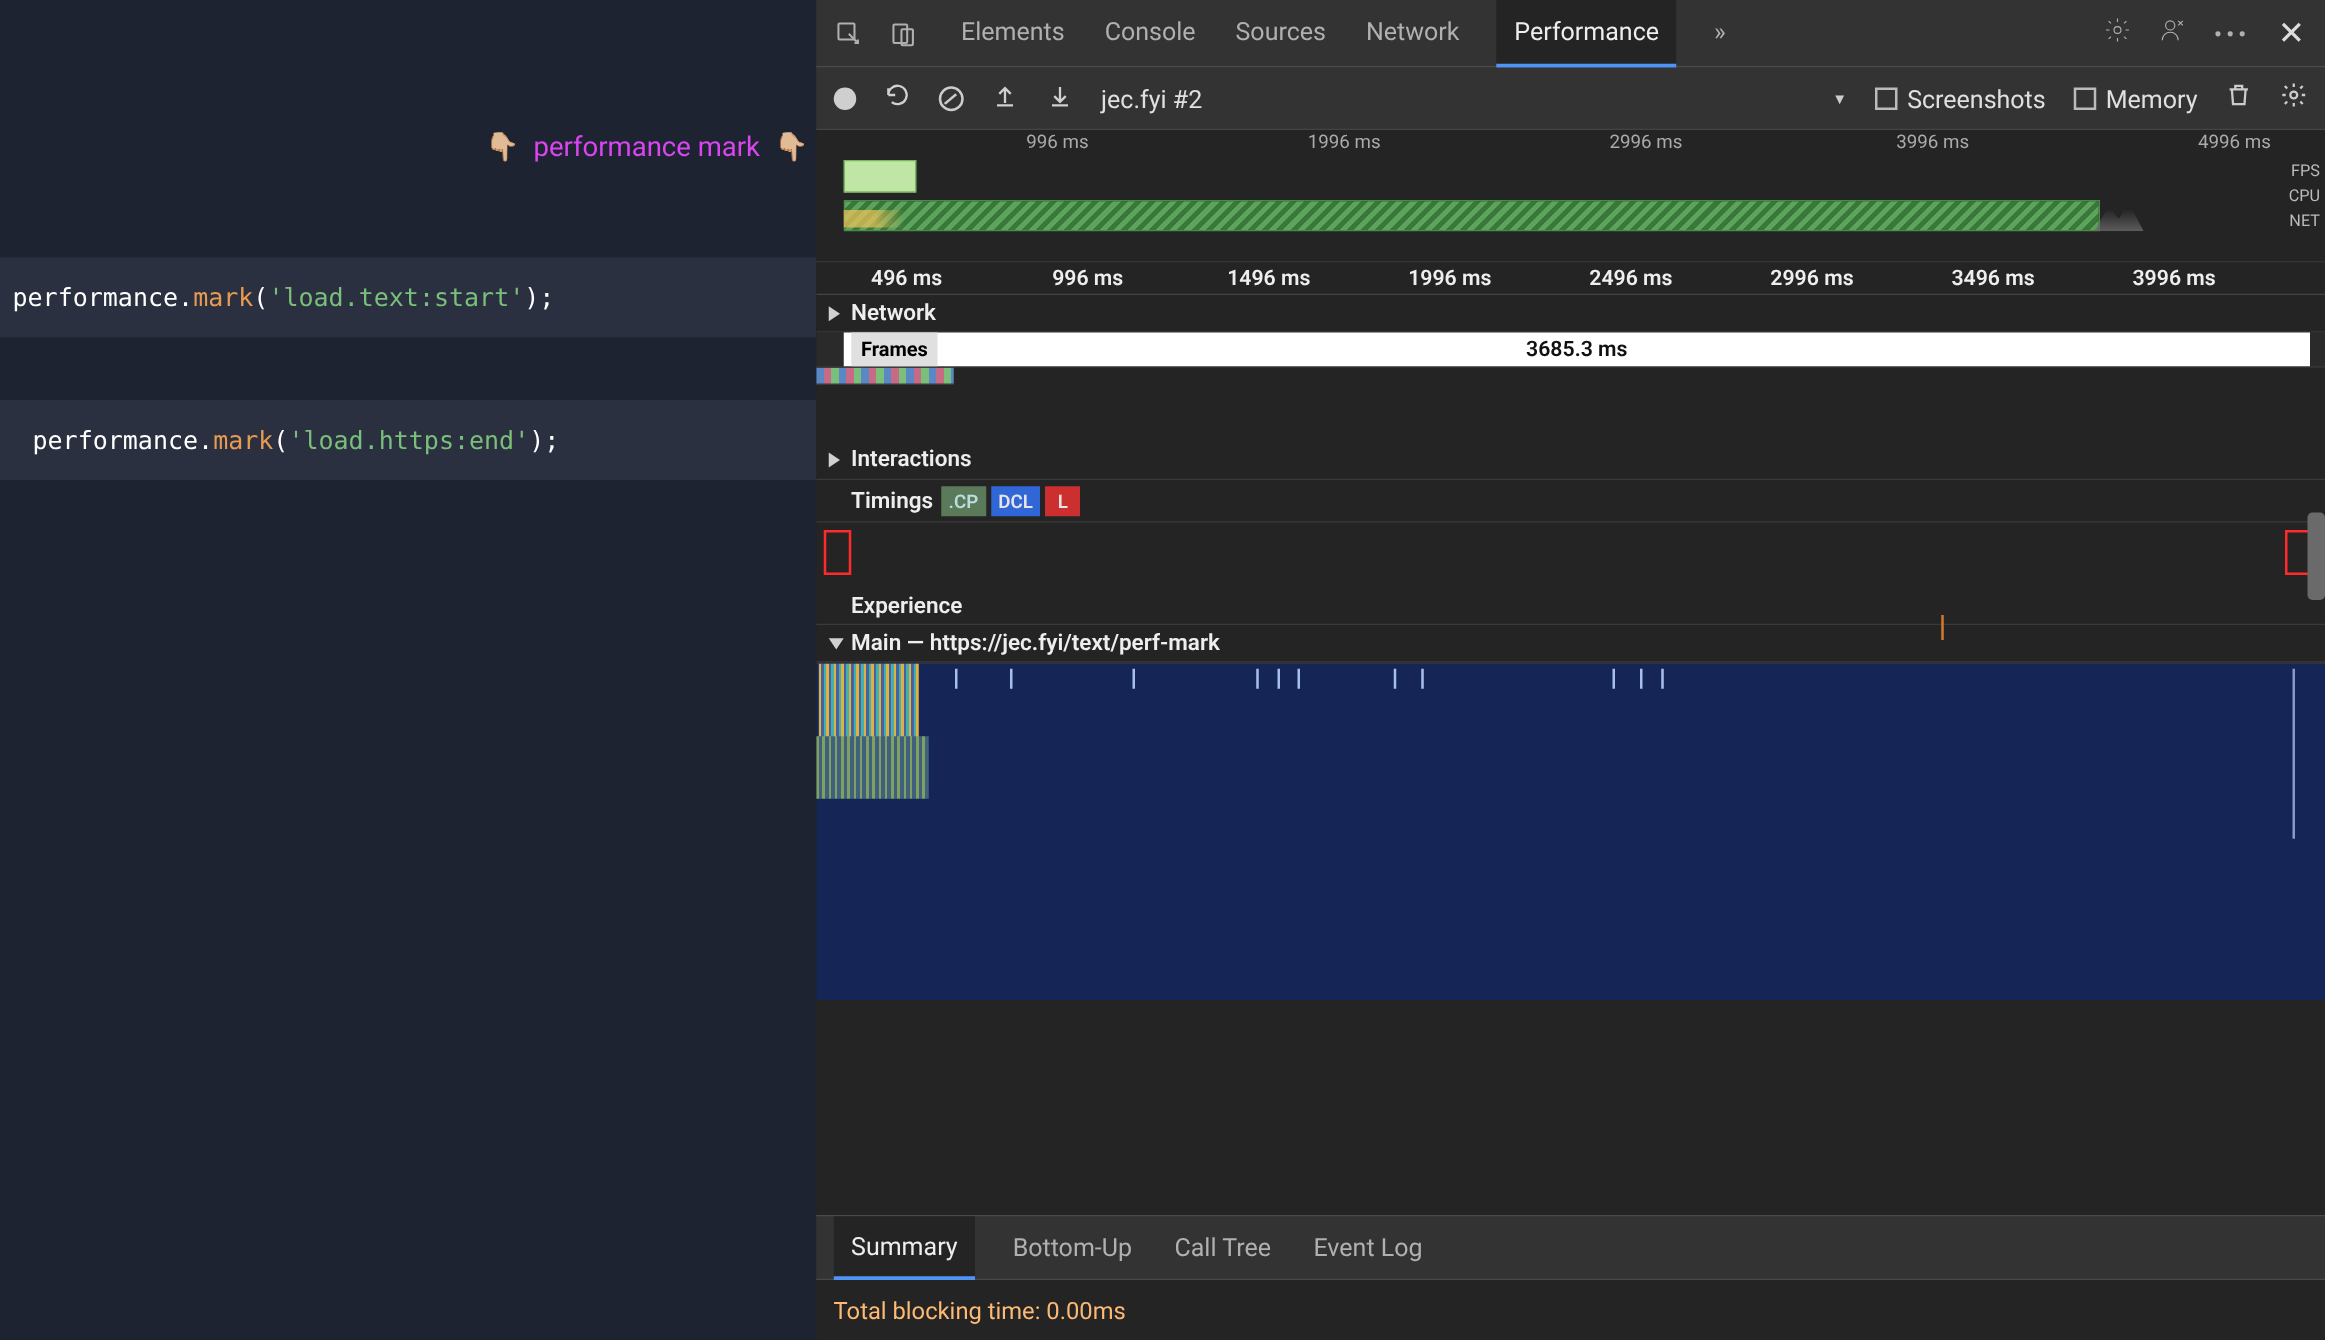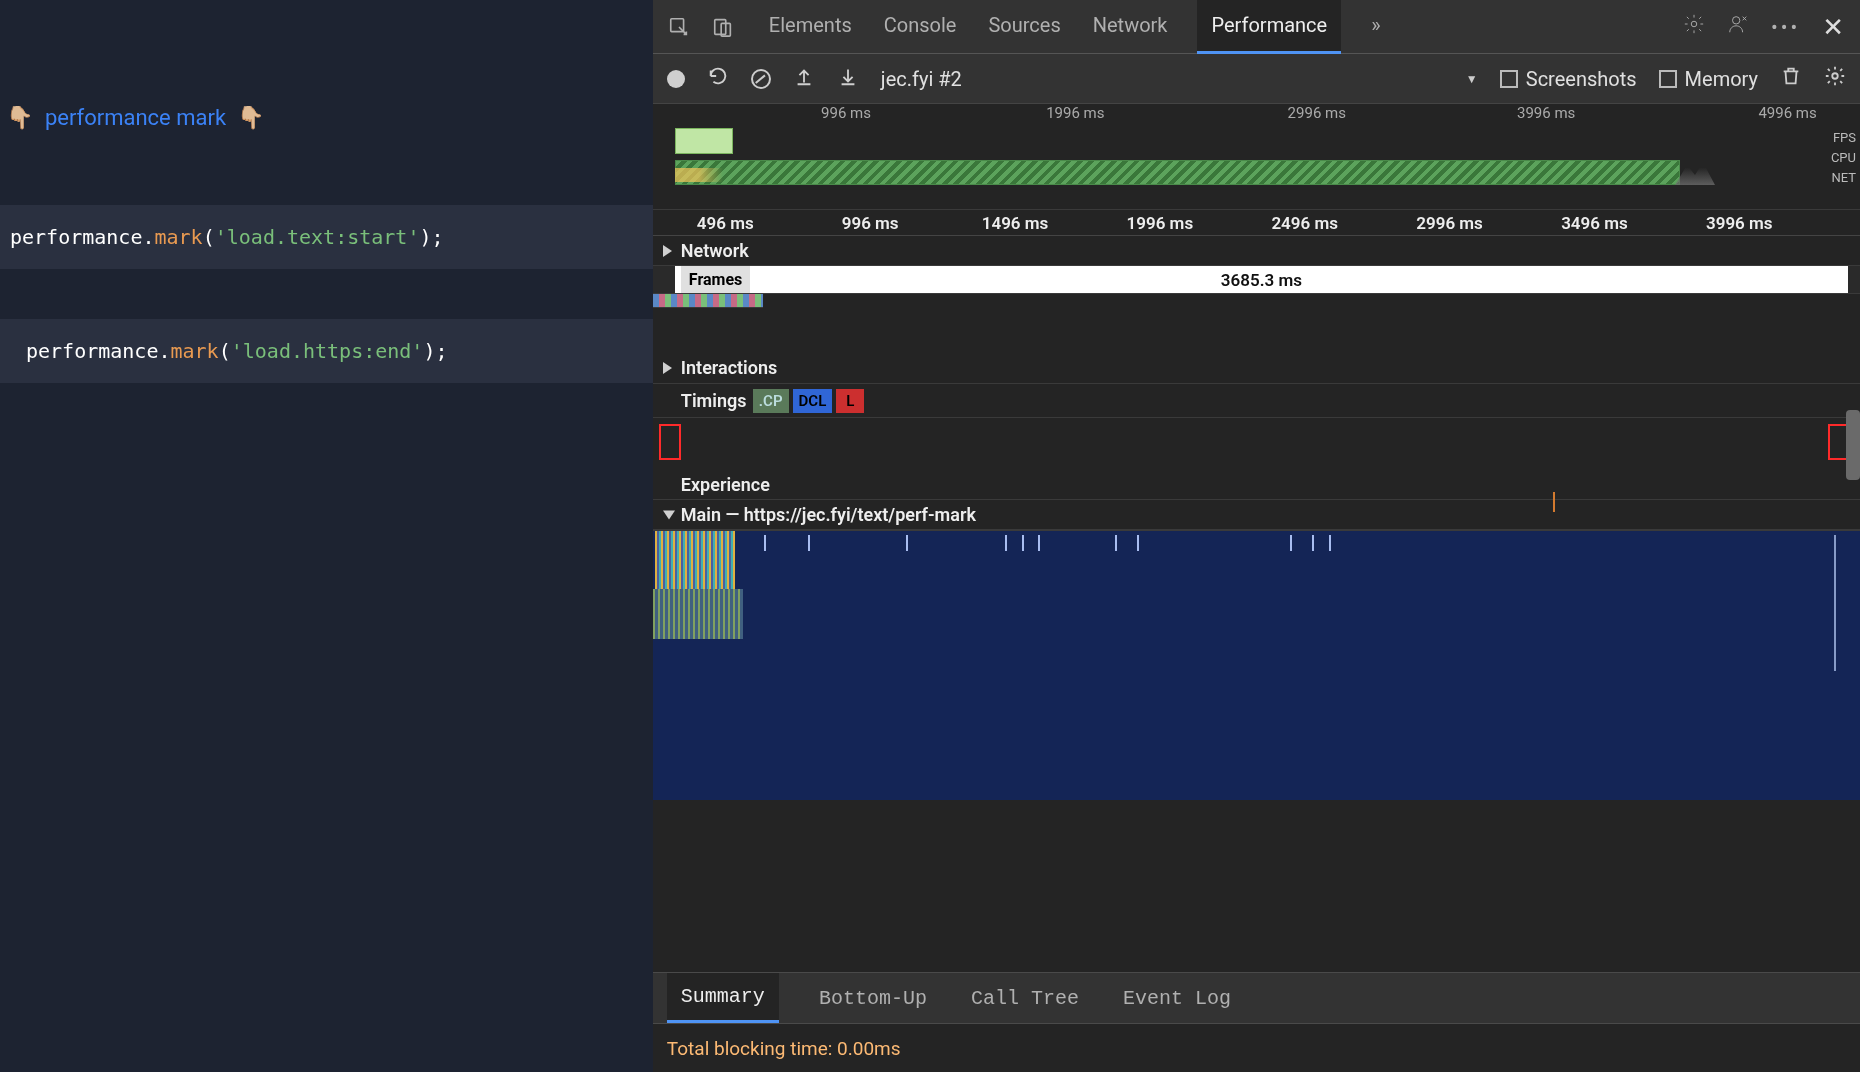--- a/index.html
+++ b/index.html
@@ -2,21 +2,21 @@
 <html><head>
 <meta charset="utf-8">
 <style>
   * { box-sizing: border-box; margin: 0; padding: 0; }
   html, body { width: 100%; height: 100%; background: #1d2331; font-family: -apple-system, BlinkMacSystemFont, "Segoe UI", Roboto, Helvetica, Arial, sans-serif; color: #e0e0e0; overflow: hidden; }
   .app { display: flex; width: 100%; height: 100%; }
   .left-pane { width: 35.1%; background: #1d2331; display: flex; flex-direction: column; }
   .right-pane { flex: 1; background: #242424; display: flex; flex-direction: column; position: relative; }
   
   .loaded { text-align: center; font-size: 56px; font-weight: 700; margin-top: 145px; color: #fff; }
-  .perf-mark-label { text-align: left; font-size: 22px; color: #3b82f6; margin-top: 105px; }
+  .perf-mark-label { text-align: right; font-size: 22px; color: #d946ef; margin-top: 105px; }
   .pointer { display: inline-block; margin: 0 6px; }
   
   .code-line1, .code-line2 {
     font-family: ui-monospace, Menlo, Monaco, Consolas, monospace;
     font-size: 20px; background: #2a3040; padding: 20px 10px;
   }
   .code-line1 { margin-top: 75px; }
   .code-line2 { margin-top: 50px; padding-left: 26px; }
   .c-obj{color:#fff;} .c-dot{color:#fff;} .c-method{color:#e99a51;} .c-par{color:#fff;} .c-str{color:#7abf7a;} .c-semi{color:#fff;}
   
@@ -74,21 +74,21 @@
   .lane-tri.down { border-left:6px solid transparent; border-right:6px solid transparent; border-top:9px solid #d0d0d0; border-bottom:none;}
   .lane.network{height:30px;}
   .lane.frames{height:28px; background:#2a2a2a;}
   .frames-bar{ position:absolute; left:22px; right:12px; height:100%; background:#fff; color:#111; display:flex; align-items:center; justify-content:center; font-size:17px; font-weight:600;}
   .frames-title{ position:absolute; left:28px; color:#000; background:#e0e0e0; height:100%; display:flex; align-items:center; padding:0 8px; font-weight:700; z-index:2;}
   .lane.interactions{height:32px;margin-top:44px;}
   .lane.timings{height:34px;}
   .lane.experience{height:30px;}
   .lane.main{height:30px;}
   .timings-badges{ position:absolute; left:100px; display:flex; gap:4px;}
-  .badge{ height:24px; padding:2px 6px; font-size:15px; font-weight:600; color:#000000; display:inline-flex; align-items:center;}
+  .badge{ height:24px; padding:2px 6px; font-size:15px; font-weight:600; color:#e5e5e5; display:inline-flex; align-items:center;}
   .badge.fcp{ background:#5a7a5a; color:#bdd;}
   .badge.dcl{ background:#3066d6;}
   .badge.l{ background:#cc2f2f; padding:2px 10px;}
   .highlight-area{ height:52px; position:relative;}
   .red-box{ position:absolute; width:22px; height:36px; border:2px solid #ff2a2a; top:6px;}
   .red-box.first{ left:6px;}
   .red-box.last{ right:10px;}
   .tick-orange{ position:absolute; left:900px; top:22px; width:2px; height:20px; background:#d37a2f;}
   
   .main-flame {
@@ -96,21 +96,21 @@
   }
   .flame-left{ position:absolute; left:2px; top:0; width:80px; height:60px;
     background:repeating-linear-gradient(90deg,#e0b040 0,#e0b040 2px,#4a60a0 2px,#4a60a0 4px,#40b0b0 4px,#40b0b0 6px);}
   .flame-left2{ position:absolute; left:0; top:58px; width:90px; height:50px;
     background:repeating-linear-gradient(90deg,#80a060 0,#80a060 2px,#406080 2px,#406080 5px);}
   .flame-marks { position:absolute; top:4px; left:100px; right:10px; height:18px;}
   .fm{ position:absolute; top:0; width:2px; height:16px; background:#a8bdf0;}
   .fm-tall{ top:0; height:136px; width:2px; background:#b8cdf8; opacity:.7;}
   
   
-  .bottom-tabs{ height:52px; background:#333333; display:flex; align-items:center; gap:36px; padding-left:14px; font-size:20px; color:#b0b0b0; border-top:1px solid #4a4a4a; border-bottom:1px solid #4a4a4a;font-family:Liberation Mono, monospace;}
+  .bottom-tabs{ height:52px; background:#333333; display:flex; align-items:center; gap:26px; padding-left:14px; font-size:20px; color:#b0b0b0; border-top:1px solid #4a4a4a; border-bottom:1px solid #4a4a4a;}
   .btab{ padding:12px 4px; }
   .btab.active{ background:#242424; color:#eee; padding:12px 14px; border-bottom:3px solid #4f94f5;}
   .summary-band{ height:48px; background:#242424; display:flex; align-items:center; padding-left:14px; font-size:19px; color:#fdba74;}
   
   .scrollbar-v{ position:absolute; top:200px; right:0; width:14px; height:70px;
     background:#6a6a6a; border-radius:4px; }
 </style>
 </head>
 <body>
 

